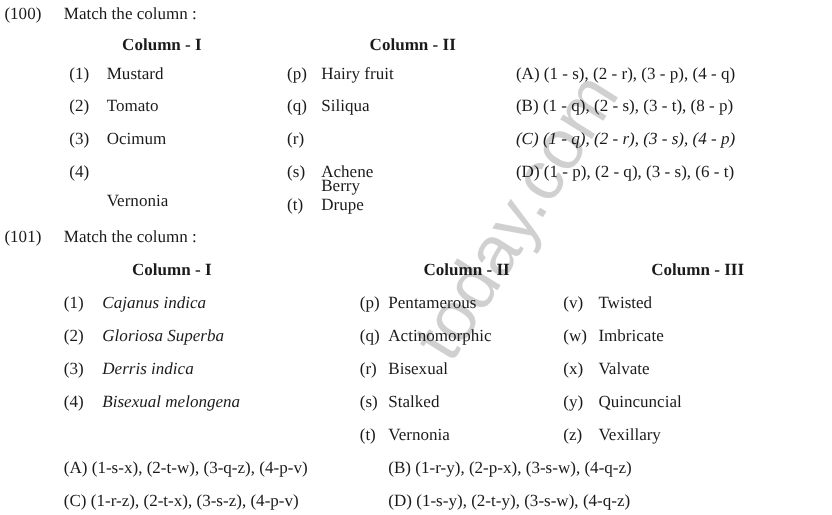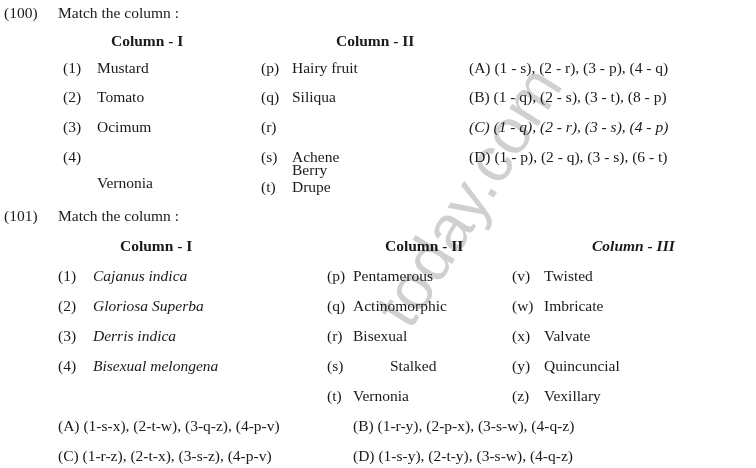--- a/index.html
+++ b/index.html
@@ -48,39 +48,39 @@
   <span class="abs" style="left:469px;top:88px;">(B) (1 - q), (2 - s), (3 - t), (8 - p)</span>
   <span class="abs" style="left:469px;top:118px;font-style:italic;">(C) (1 - q), (2 - r), (3 - s), (4 - p)</span>
   <span class="abs" style="left:469px;top:148px;">(D) (1 - p), (2 - q), (3 - s), (6 - t)</span>
 </div>
 
 <div class="layer">
   <span class="abs" style="left:4px;top:207px;">(101)</span>
   <span class="abs" style="left:58px;top:207px;">Match the column :</span>
   <span class="abs b" style="left:72px;top:237px;">Column - I</span>
   <span class="abs b" style="left:337px;top:237px;">Column - II</span>
-  <span class="abs b" style="left:544px;top:237px;font-style:italic;">Column - III</span>
+  <span class="abs b" style="left:544px;top:237px;">Column - III</span>
 
   <span class="abs" style="left:58px;top:267px;">(1)</span>
   <span class="abs i" style="left:93px;top:267px;">Cajanus  indica</span>
   <span class="abs" style="left:58px;top:297px;">(2)</span>
   <span class="abs i" style="left:93px;top:297px;">Gloriosa  Superba</span>
   <span class="abs" style="left:58px;top:327px;">(3)</span>
   <span class="abs i" style="left:93px;top:327px;">Derris  indica</span>
   <span class="abs" style="left:58px;top:357px;">(4)</span>
   <span class="abs i" style="left:93px;top:357px;">Bisexual  melongena</span>
 
   <span class="abs" style="left:327px;top:267px;">(p)</span>
   <span class="abs" style="left:353px;top:267px;">Pentamerous</span>
   <span class="abs" style="left:327px;top:297px;">(q)</span>
   <span class="abs" style="left:353px;top:297px;">Actinomorphic</span>
   <span class="abs" style="left:327px;top:327px;">(r)</span>
   <span class="abs" style="left:353px;top:327px;">Bisexual</span>
   <span class="abs" style="left:327px;top:357px;">(s)</span>
-  <span class="abs" style="left:353px;top:357px;margin-left:37px;">Stalked</span>
+  <span class="abs" style="left:353px;top:357px;">Stalked</span>
   <span class="abs" style="left:327px;top:387px;">(t)</span>
   <span class="abs" style="left:353px;top:387px;">Vernonia</span>
 
   <span class="abs" style="left:512px;top:267px;">(v)</span>
   <span class="abs" style="left:544px;top:267px;">Twisted</span>
   <span class="abs" style="left:512px;top:297px;">(w)</span>
   <span class="abs" style="left:544px;top:297px;">Imbricate</span>
   <span class="abs" style="left:512px;top:327px;">(x)</span>
   <span class="abs" style="left:544px;top:327px;">Valvate</span>
   <span class="abs" style="left:512px;top:357px;">(y)</span>

